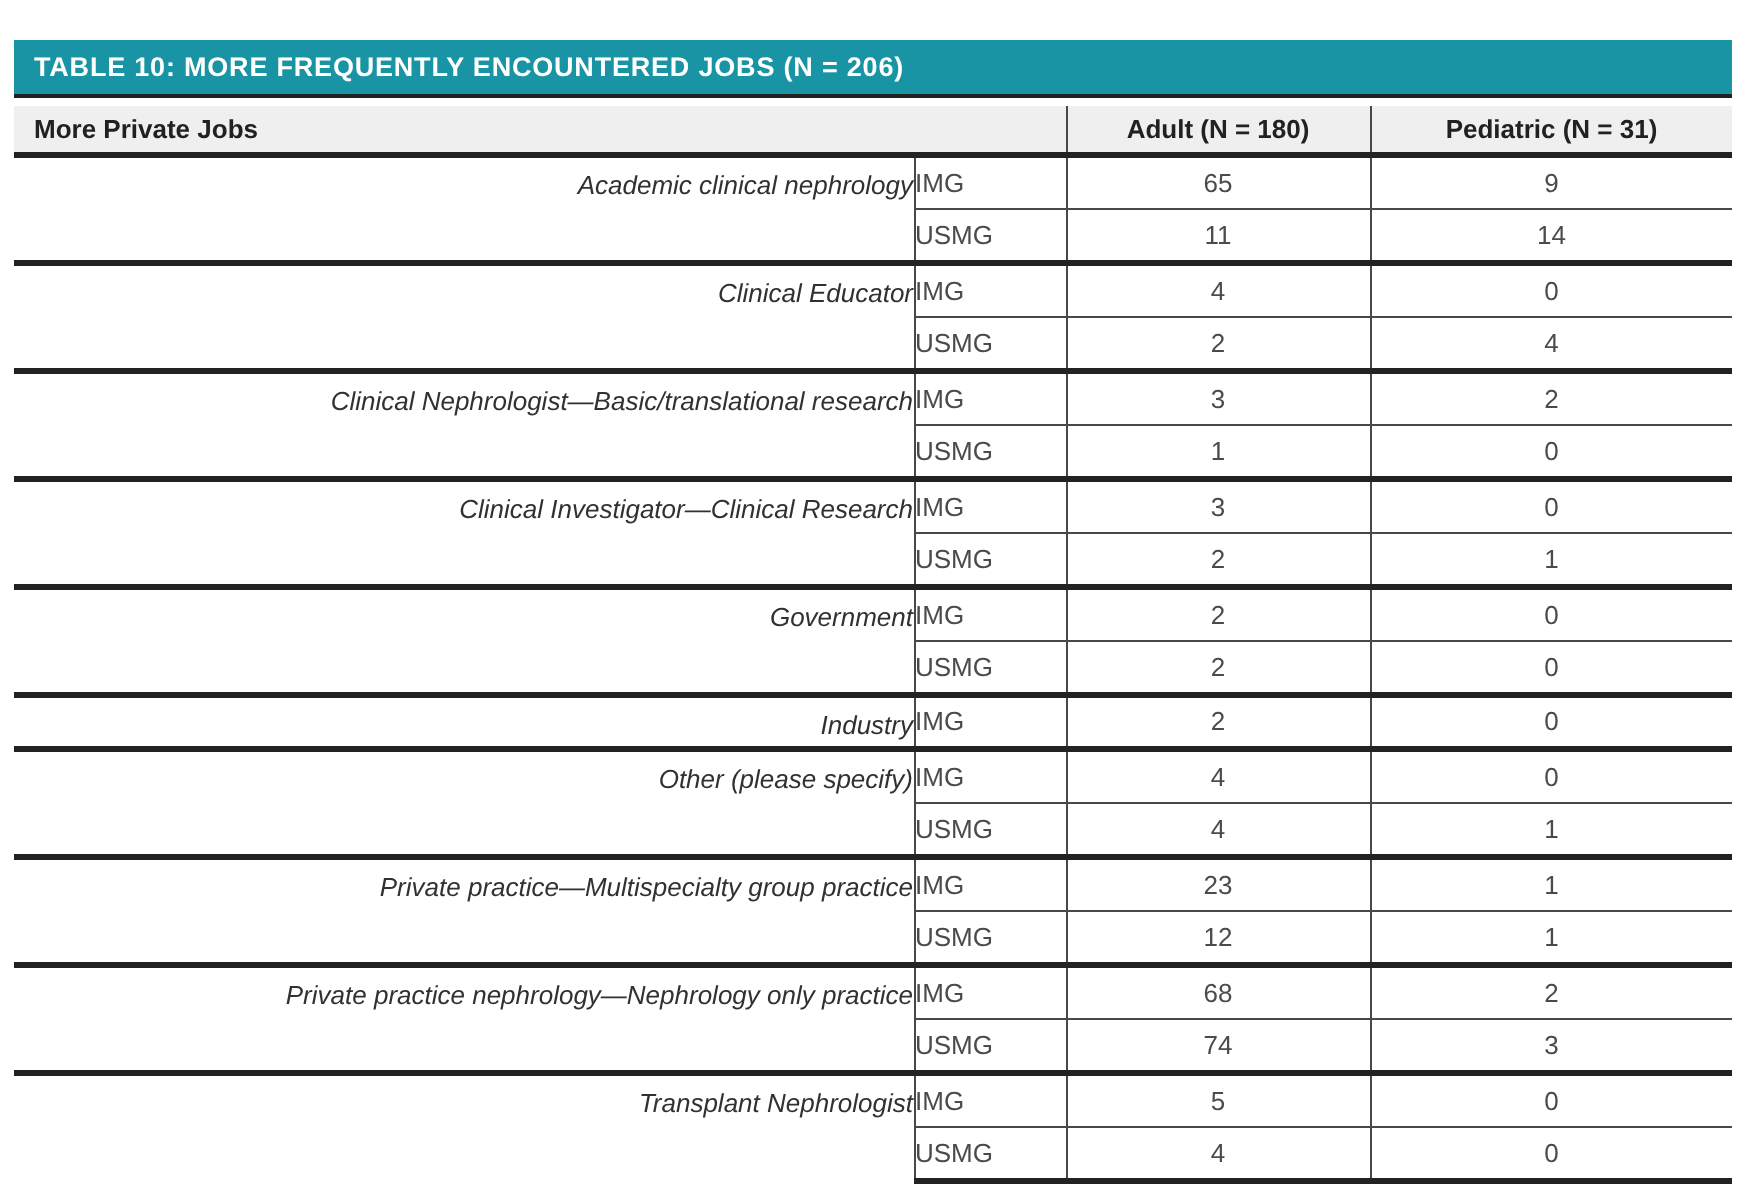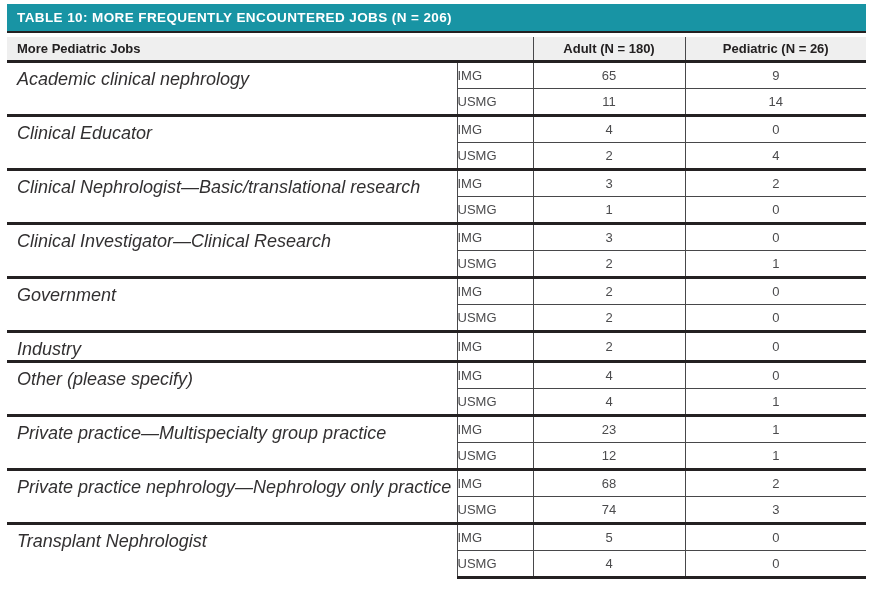--- a/index.html
+++ b/index.html
@@ -10,21 +10,21 @@
     --text-dark:#232021;
     --text-body:#4B4B4D;
   }
   *{box-sizing:border-box;}
   html,body{margin:0;padding:0;}
   body{
     width:873px;height:593px;background:#ffffff;
     font-family:"Liberation Sans",sans-serif;
     overflow:hidden;
   }
-  .container{padding:4px 7px 0 7px;}
+  .container{padding:20px 7px 0 7px;}
   .title-bar{
     background:var(--teal);
     border-bottom:2px solid var(--rule-dark);
     color:#ffffff;
     font-weight:bold;
     font-size:13.5px;
     letter-spacing:0.4px;
     padding:6px 10px 5px 10px;
     line-height:16px;
   }
@@ -55,23 +55,23 @@
   tbody td{
     font-size:13px;
     color:var(--text-body);
     height:27px;
     padding:0;
     text-align:center;
     vertical-align:middle;
   }
   td.col-job{
     font-style:italic;
-    font-size:18px;
+    font-size:13px;
     color:#323031;
-    text-align:left;
+    text-align:right;
     padding-left:10px;
     vertical-align:top;
     padding-top:6px;
   }
   td.col-type{
     border-left:1px solid var(--rule-thin);
     border-right:1px solid var(--rule-thin);
     text-align:left;
     padding-right:7px;
   }
@@ -90,23 +90,23 @@
   <div class="gap"></div>
   <table>
     <colgroup>
       <col class="c-job">
         <col class="c-type">
         <col class="c-adult">
         <col class="c-ped">
     </colgroup>
     <thead>
       <tr>
-        <th class="col-job" colspan="2">More Pediatric Jobs</th>
+        <th class="col-job" colspan="2">More Private Jobs</th>
         <th class="col-adult">Adult (N = 180)</th>
-        <th class="col-ped">Pediatric (N = 26)</th>
+        <th class="col-ped">Pediatric (N = 31)</th>
       </tr>
     </thead>
     <tbody>
         <tr class="group-first">
           <td class="col-job" rowspan="2">Academic clinical nephrology</td>
           <td class="col-type">IMG</td>
           <td class="col-adult">65</td>
           <td class="col-ped">9</td>
         </tr>
         <tr class="group-sub">

